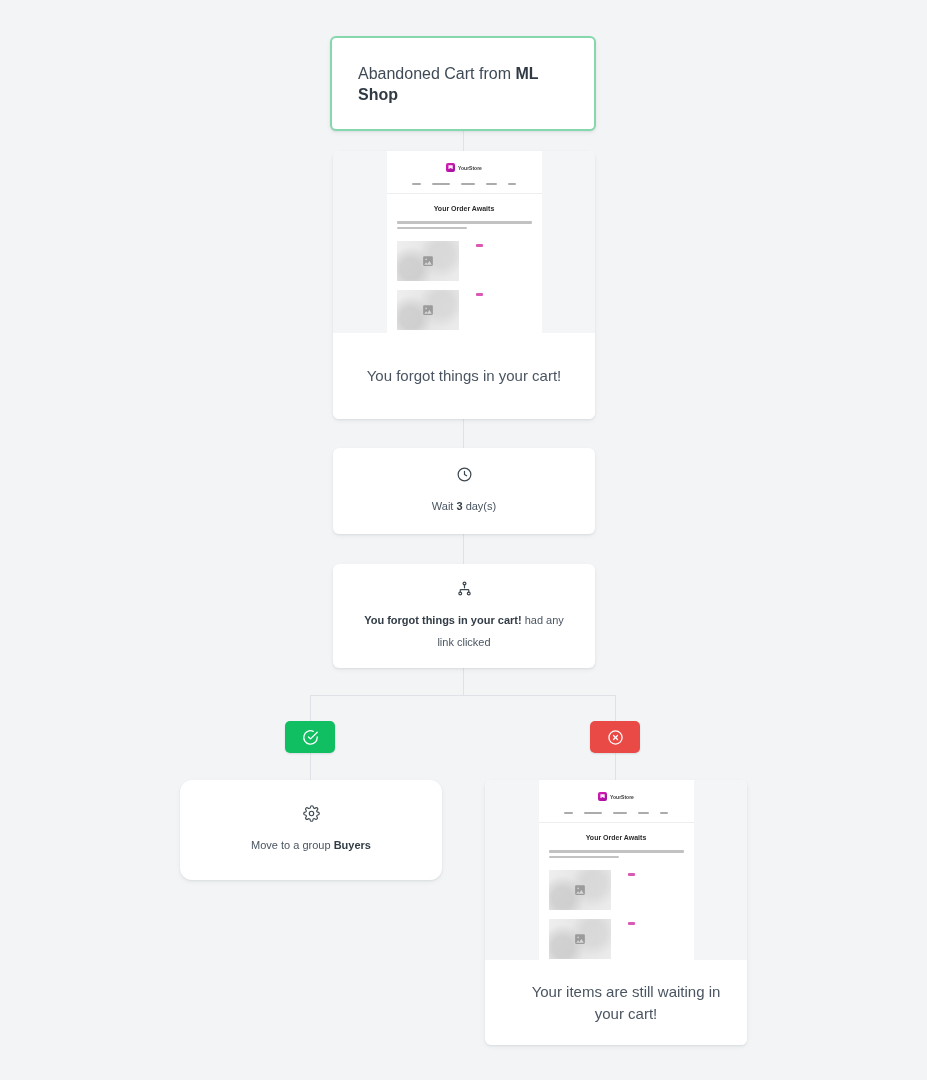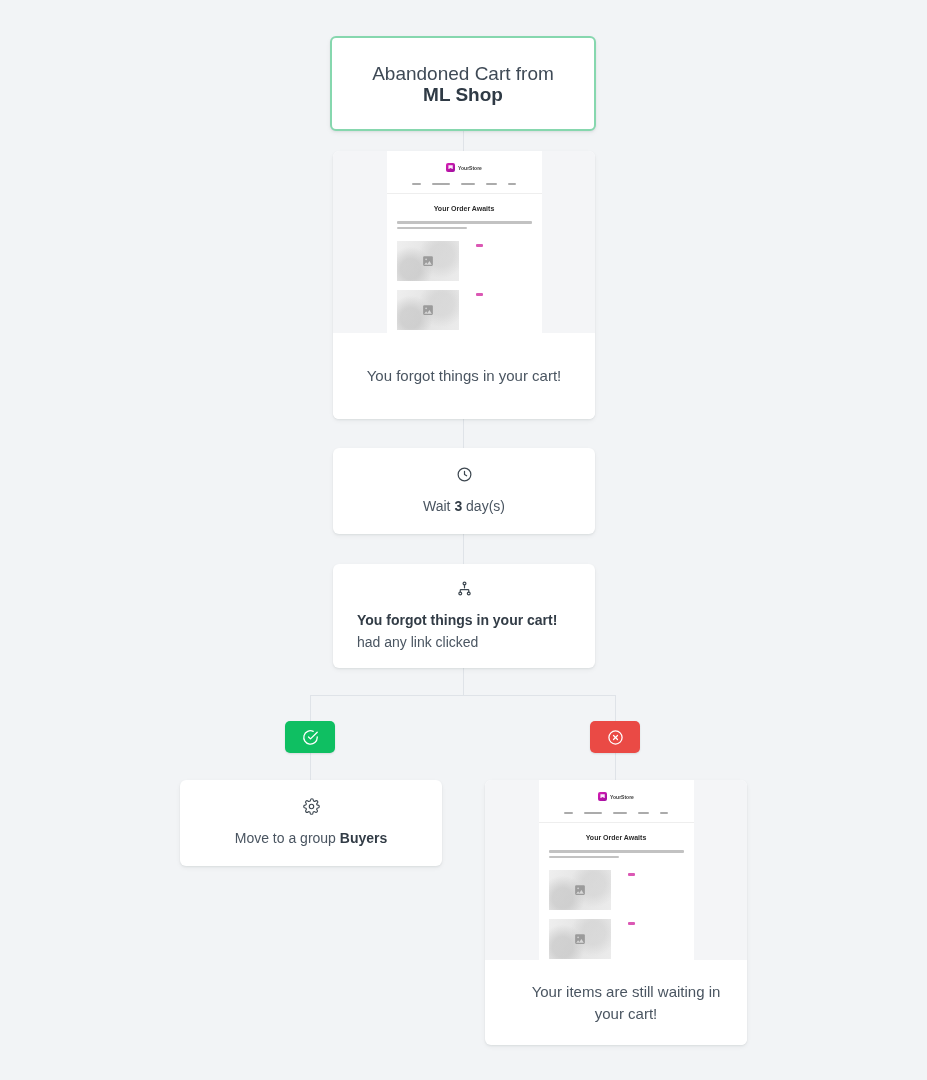--- a/index.html
+++ b/index.html
@@ -39,24 +39,24 @@
 
   
   .node-trigger {
     border: 2px solid #86d7ae;
     display: flex;
     align-items: center;
     justify-content: center;
     padding: 0 26px;
   }
   .trigger-text {
-    font-size: 19px;
+    font-size: 16px;
     line-height: 21px;
     color: #3f4a56;
-    text-align: center;
+    text-align: left;
   }
   .trigger-text b { font-weight: bold; color: #2f3a45; }
 
   
   .node-email { overflow: hidden; }
   .email-preview {
     position: relative;
     background: #f4f5f7;
     overflow: hidden;
     display: flex;
@@ -158,24 +158,24 @@
   
   .node-simple {
     display: flex;
     flex-direction: column;
     align-items: center;
     justify-content: center;
     padding: 0 24px;
   }
   .node-icon { color: #3d4750; line-height: 0; margin-bottom: 12px; }
   .node-text {
-    font-size: 14px;
+    font-size: 11px;
     line-height: 22px;
     color: #4a5561;
-    text-align: left;
+    text-align: center;
   }
   .node-text b { font-weight: bold; color: #323c46; }
 
   
   .badge {
     position: absolute;
     width: 50px; height: 32px;
     border-radius: 5px;
     display: flex;
     align-items: center;
@@ -286,21 +286,21 @@
   <div class="badge badge-no" style="left:590px; top:721px;">
     <span>
       <svg width="17" height="17" viewBox="0 0 24 24" fill="none" stroke="#ffffff" stroke-width="1.8" stroke-linecap="round" stroke-linejoin="round">
           <circle cx="12" cy="12" r="9.3"></circle>
           <line x1="14.8" y1="9.2" x2="9.2" y2="14.8"></line>
           <line x1="9.2" y1="9.2" x2="14.8" y2="14.8"></line>
         </svg>
     </span>
   </div>
 
-  <div class="node node-simple" style="left:180px; top:780px; width:262px; height:86px;">
+  <div class="node node-simple" style="left:180px; top:780px; width:262px; height:100px;border-radius:12px;">
     <div class="node-icon">
       <svg width="17" height="17" viewBox="0 0 24 24" fill="none" stroke="#3d4750" stroke-width="1.6" stroke-linecap="round" stroke-linejoin="round">
           <circle cx="12" cy="12" r="3.1"></circle>
           <path d="M19.4 15a1.65 1.65 0 0 0 .33 1.82l.06.06a2 2 0 1 1-2.83 2.83l-.06-.06a1.65 1.65 0 0 0-1.82-.33 1.65 1.65 0 0 0-1 1.51V21a2 2 0 1 1-4 0v-.09A1.65 1.65 0 0 0 9 19.4a1.65 1.65 0 0 0-1.82.33l-.06.06a2 2 0 1 1-2.83-2.83l.06-.06a1.65 1.65 0 0 0 .33-1.82 1.65 1.65 0 0 0-1.51-1H3a2 2 0 1 1 0-4h.09A1.65 1.65 0 0 0 4.6 9a1.65 1.65 0 0 0-.33-1.82l-.06-.06a2 2 0 1 1 2.83-2.83l.06.06A1.65 1.65 0 0 0 9 4.6h.09A1.65 1.65 0 0 0 10.6 3.09V3a2 2 0 1 1 4 0v.09a1.65 1.65 0 0 0 1 1.51 1.65 1.65 0 0 0 1.82-.33l.06-.06a2 2 0 1 1 2.83 2.83l-.06.06A1.65 1.65 0 0 0 19.4 9v.09a1.65 1.65 0 0 0 1.51 1H21a2 2 0 1 1 0 4h-.09a1.65 1.65 0 0 0-1.51 1z"></path>
         </svg>
     </div>
     <div class="node-text">
       <span>Move to a group </span><b>Buyers</b>
     </div>
   </div>

